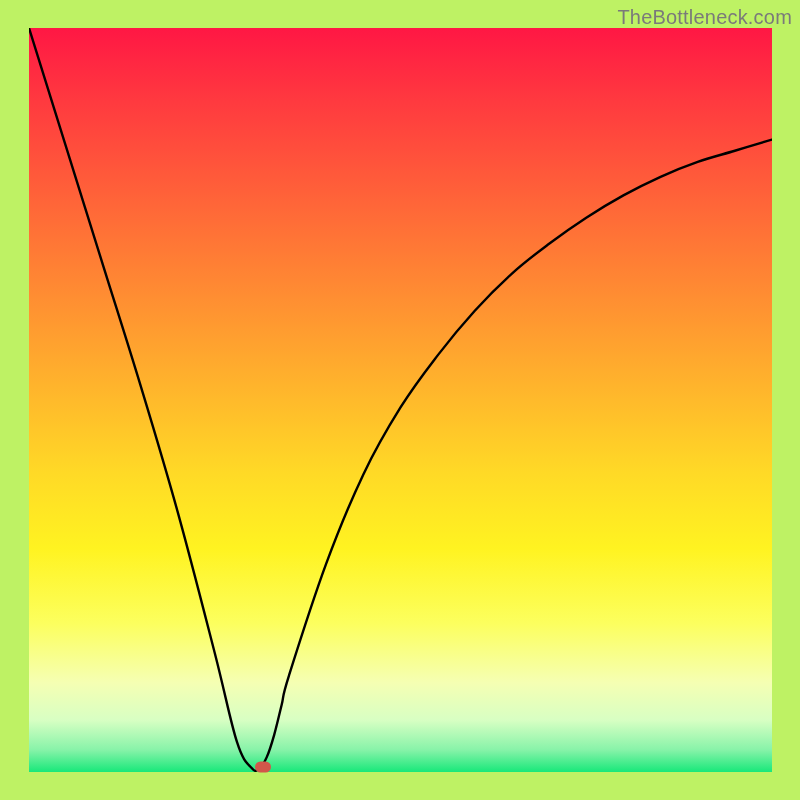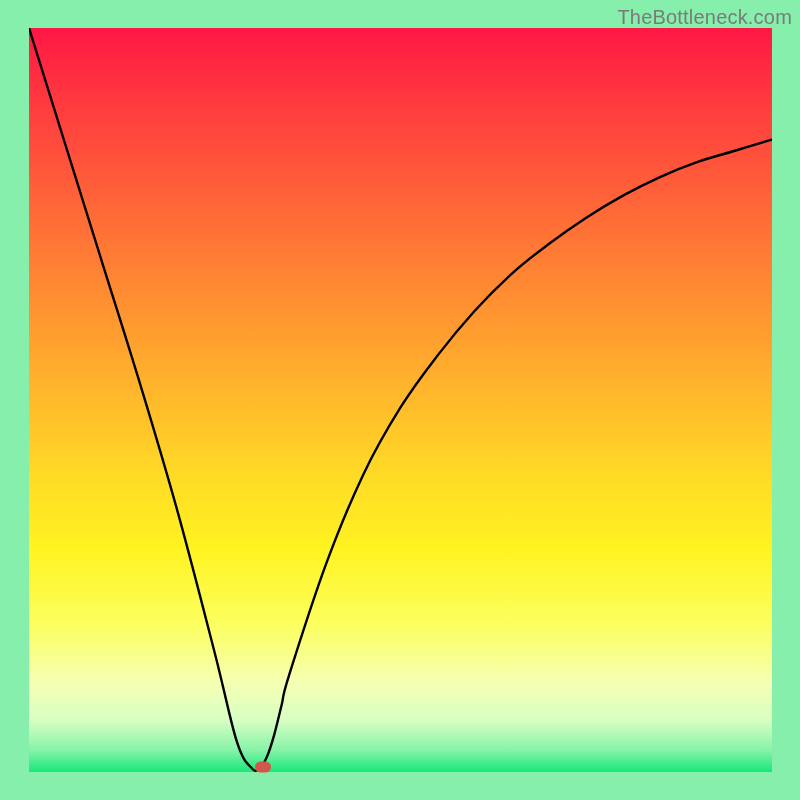--- a/index.html
+++ b/index.html
@@ -8,21 +8,21 @@
     width: 800px;
     height: 800px;
     background: #000;
     font-family: Arial, Helvetica, sans-serif;
     overflow: hidden;
   }
   .frame {
     position: relative;
     width: 800px;
     height: 800px;
-    background: #86efac;
+    background: #bef264;
   }
   .plot-area {
     position: absolute;
     left: 29px;
     top: 28px;
     width: 743px;
     height: 744px;
     background: linear-gradient(to bottom,
       #ff1744 0%,
       #ff3a3f 10%,

